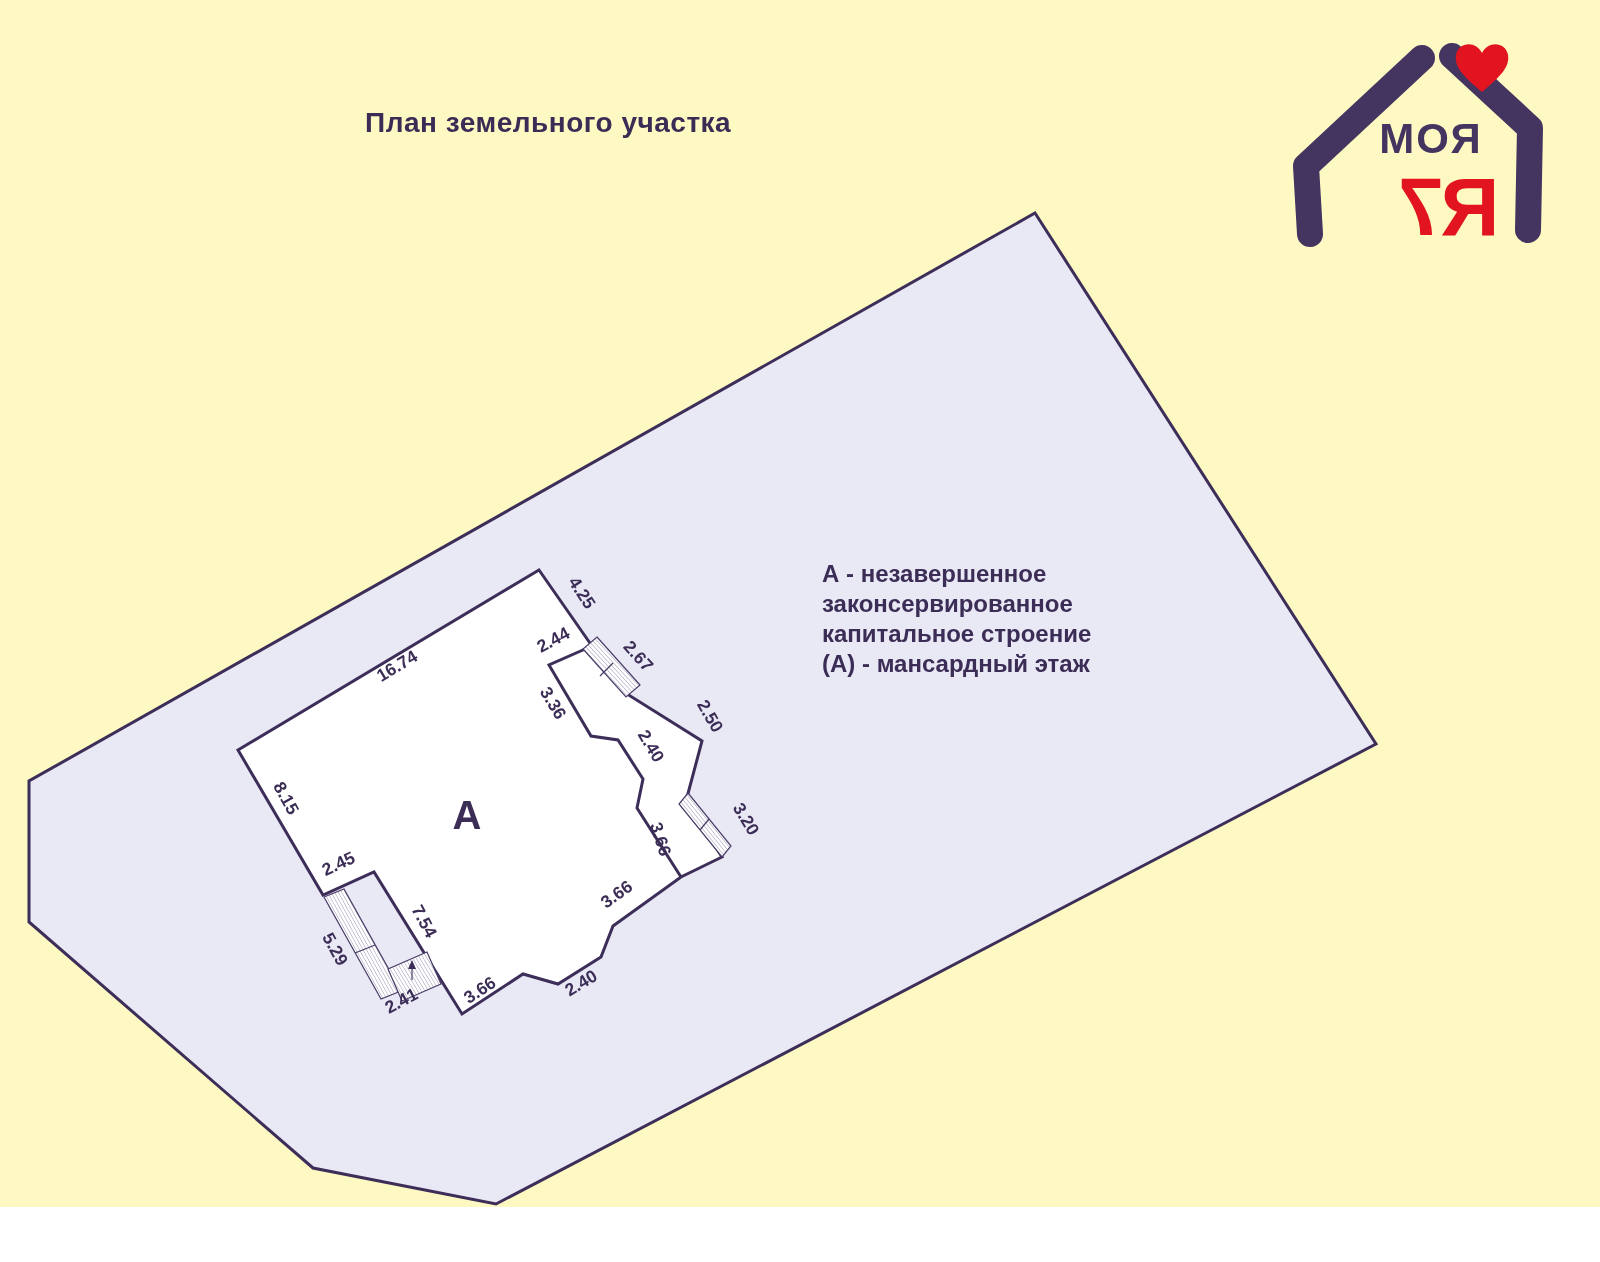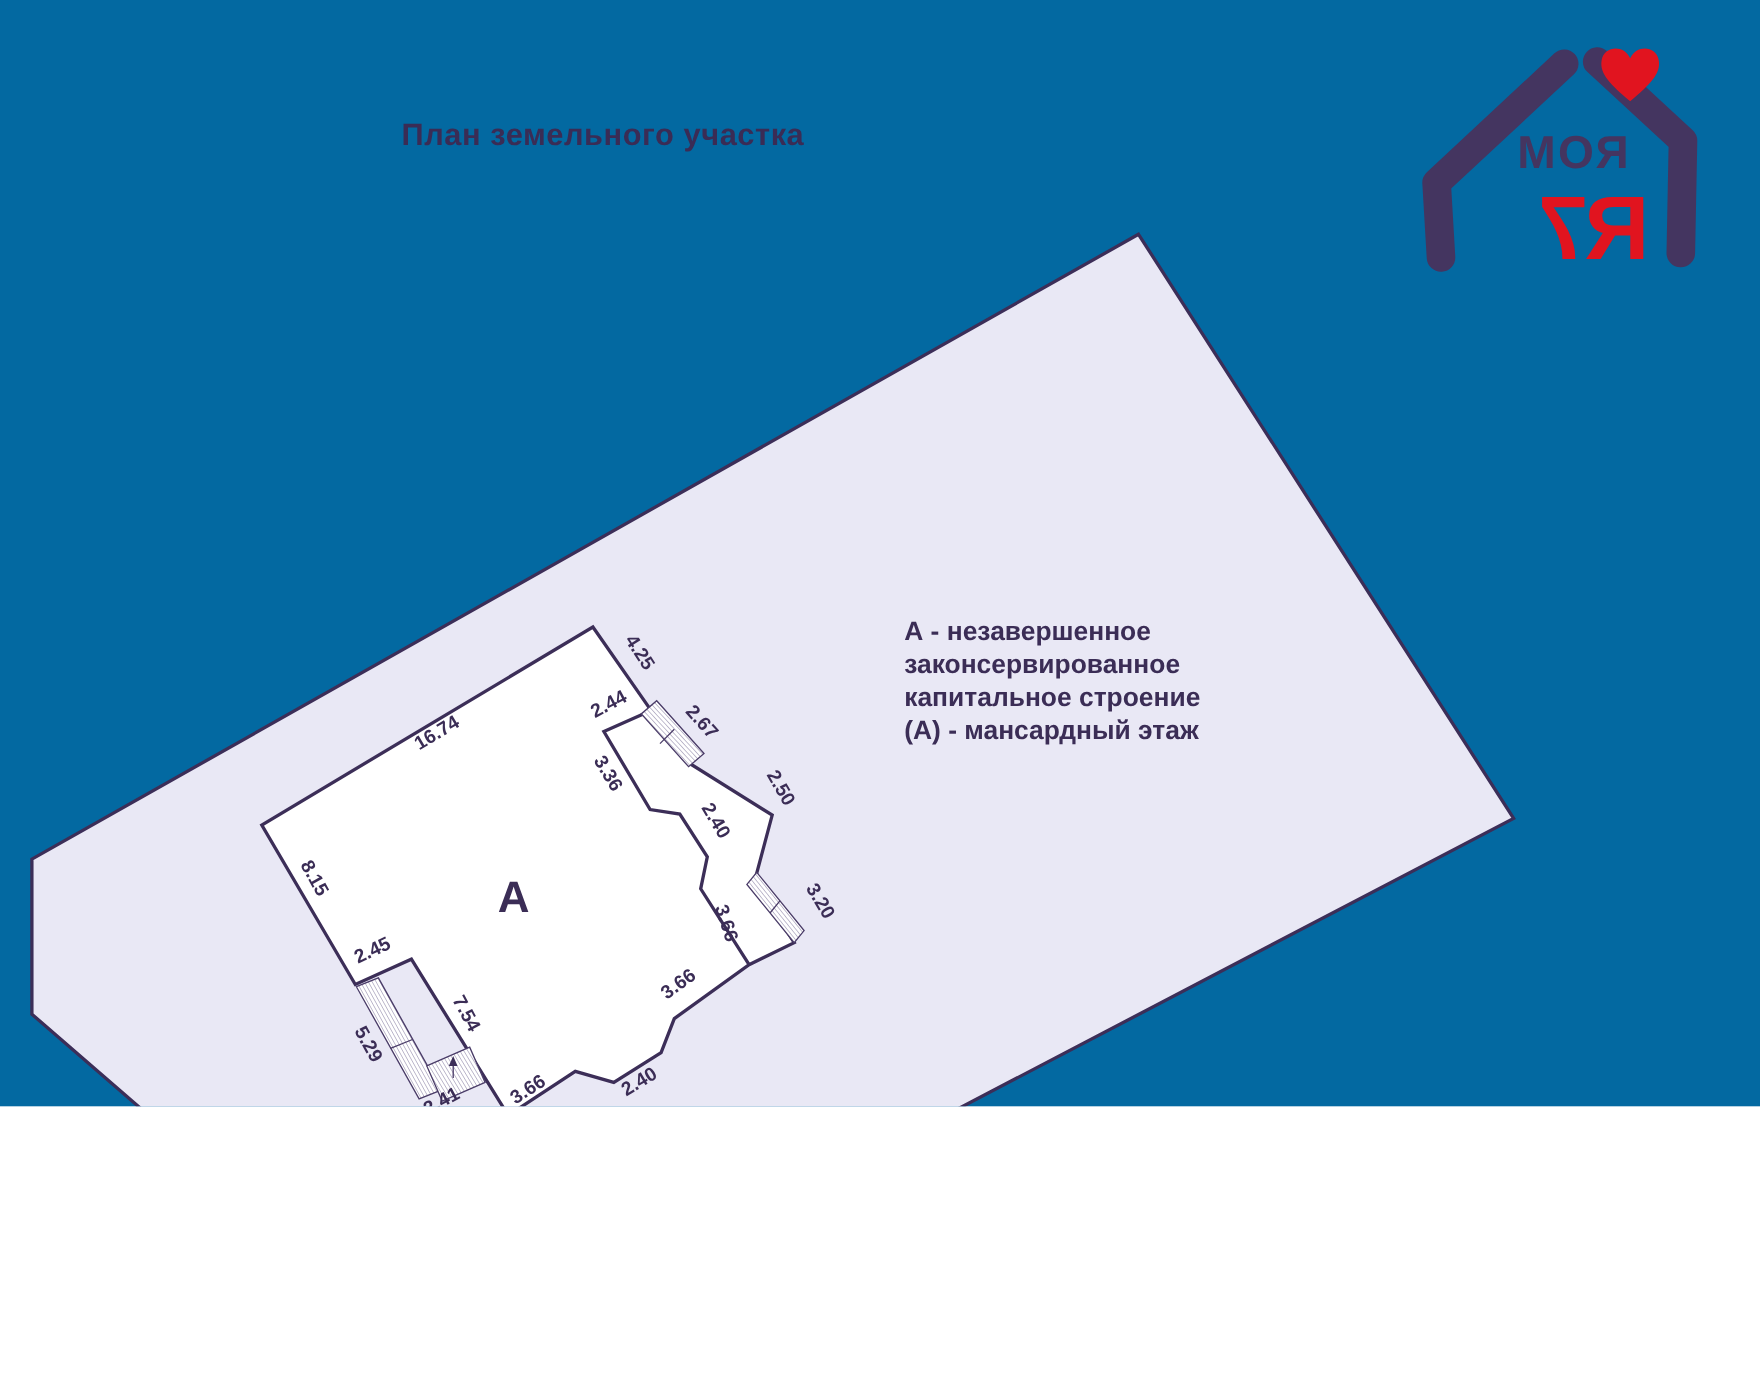--- a/index.html
+++ b/index.html
@@ -1,20 +1,20 @@
 <!DOCTYPE html>
 <html><head>
 <meta charset="utf-8">
 <style>
   html, body { margin: 0; padding: 0; background: #ffffff; }
   .page {
     position: relative;
     width: 1600px;
-    height: 1006px;
-    background: #0369a1;
+    height: 1207px;
+    background: #fef9c3;
     font-family: "Liberation Sans", sans-serif;
     overflow: hidden;
   }
   svg text { font-family: "Liberation Sans", sans-serif; }
   .title-text {
     font-size: 28px;
     font-weight: bold;
     fill: #3a2c55;
     letter-spacing: 0.5px;
   }

